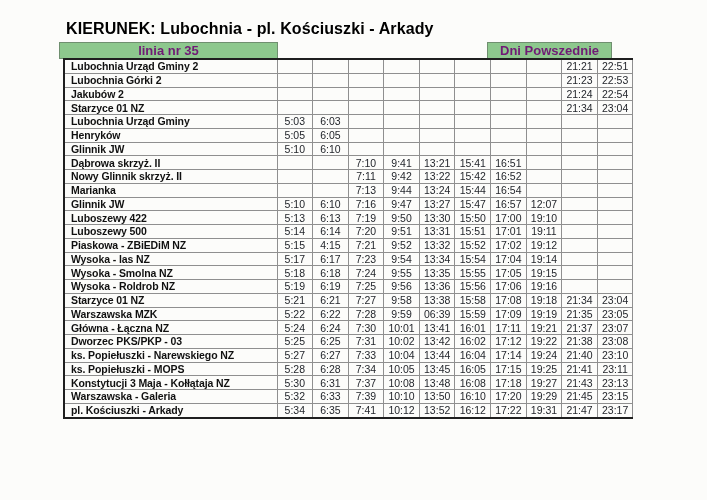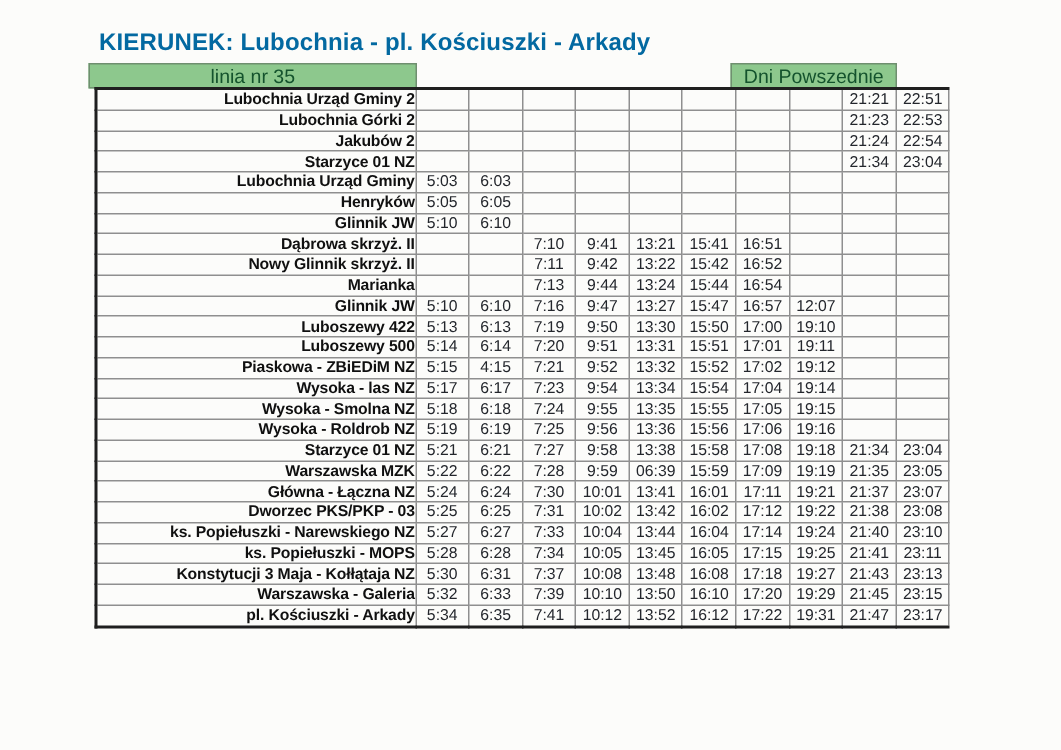--- a/index.html
+++ b/index.html
@@ -16,34 +16,34 @@
     background:#e8e8e6;
   }
   .page{
     position:relative;
     width:707px;height:500px;
     background:var(--paper);
     overflow:hidden;
   }
   .title{
     position:absolute;left:66px;top:20px;
-    font-size:16px;font-weight:700;color:#0369a1;
+    font-size:16px;font-weight:700;color:#000000;
     letter-spacing:0.1px;white-space:nowrap;
   }
   .green-cell{
     position:absolute;top:42px;height:17px;
     background:var(--header-green);
     border:1px solid #6f8f6f;
     box-sizing:border-box;
     display:flex;align-items:center;justify-content:center;
-    font-size:13px;font-weight:400;color:#14532d;
+    font-size:13px;font-weight:700;color:#701a75;
     white-space:nowrap;
   }
   .green-line{left:59px;width:219px;}
-  .green-days{left:487px;width:111px;}
+  .green-days{left:487px;width:125px;}
   table.timetable{
     position:absolute;left:63px;top:58px;
     width:570px;
     border-collapse:collapse;
     table-layout:fixed;
     border-top:2px solid var(--outer-border);
     border-left:2px solid var(--outer-border);
     border-bottom:2px solid var(--outer-border);
     border-right:1.5px solid #3a3a3a;
   }
@@ -51,21 +51,21 @@
   col.c-time{width:35.6px;}
   td{
     border:1px solid var(--grid-line);
     height:12.75px;
     padding:0;
     overflow:hidden;
     white-space:nowrap;
   }
   td.stop{
     font-size:10.5px;font-weight:700;color:var(--name-text);
-    padding-left:21px;text-align:right;
+    padding-left:6px;text-align:left;
     letter-spacing:-0.1px;
   }
   td.time{
     font-size:10.5px;color:var(--time-text);
     text-align:center;
   }
 </style>
 </head>
 <body>
 

